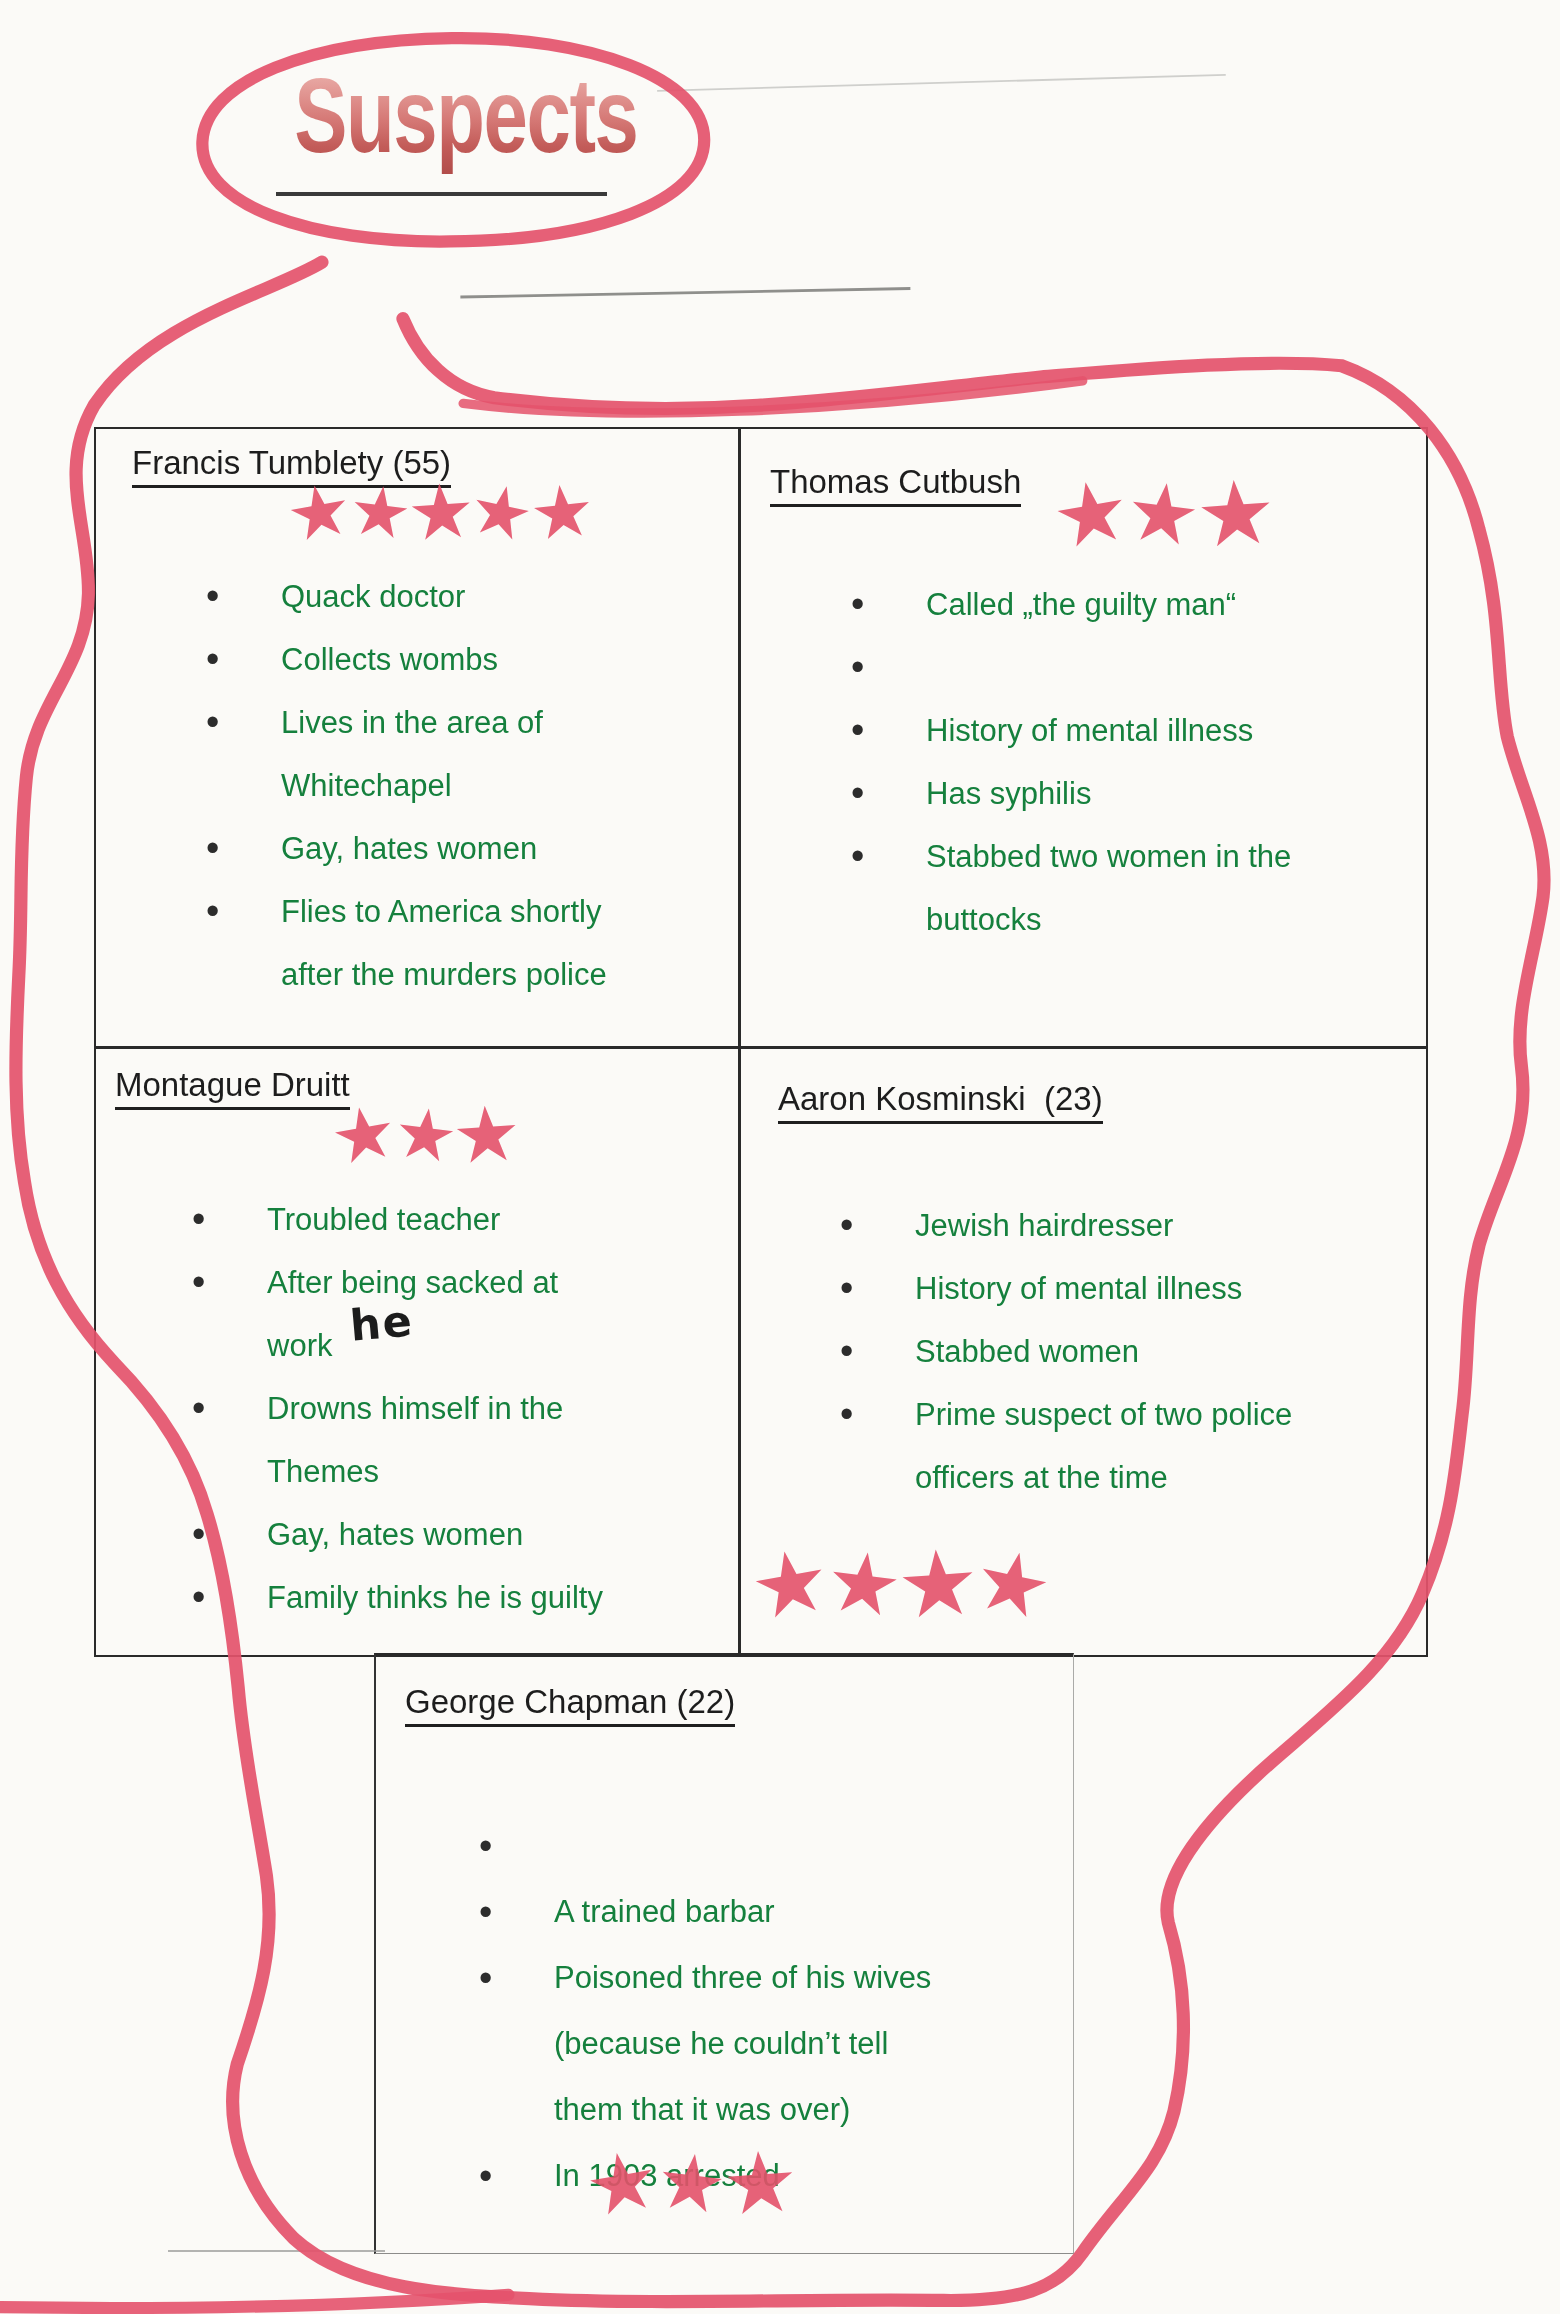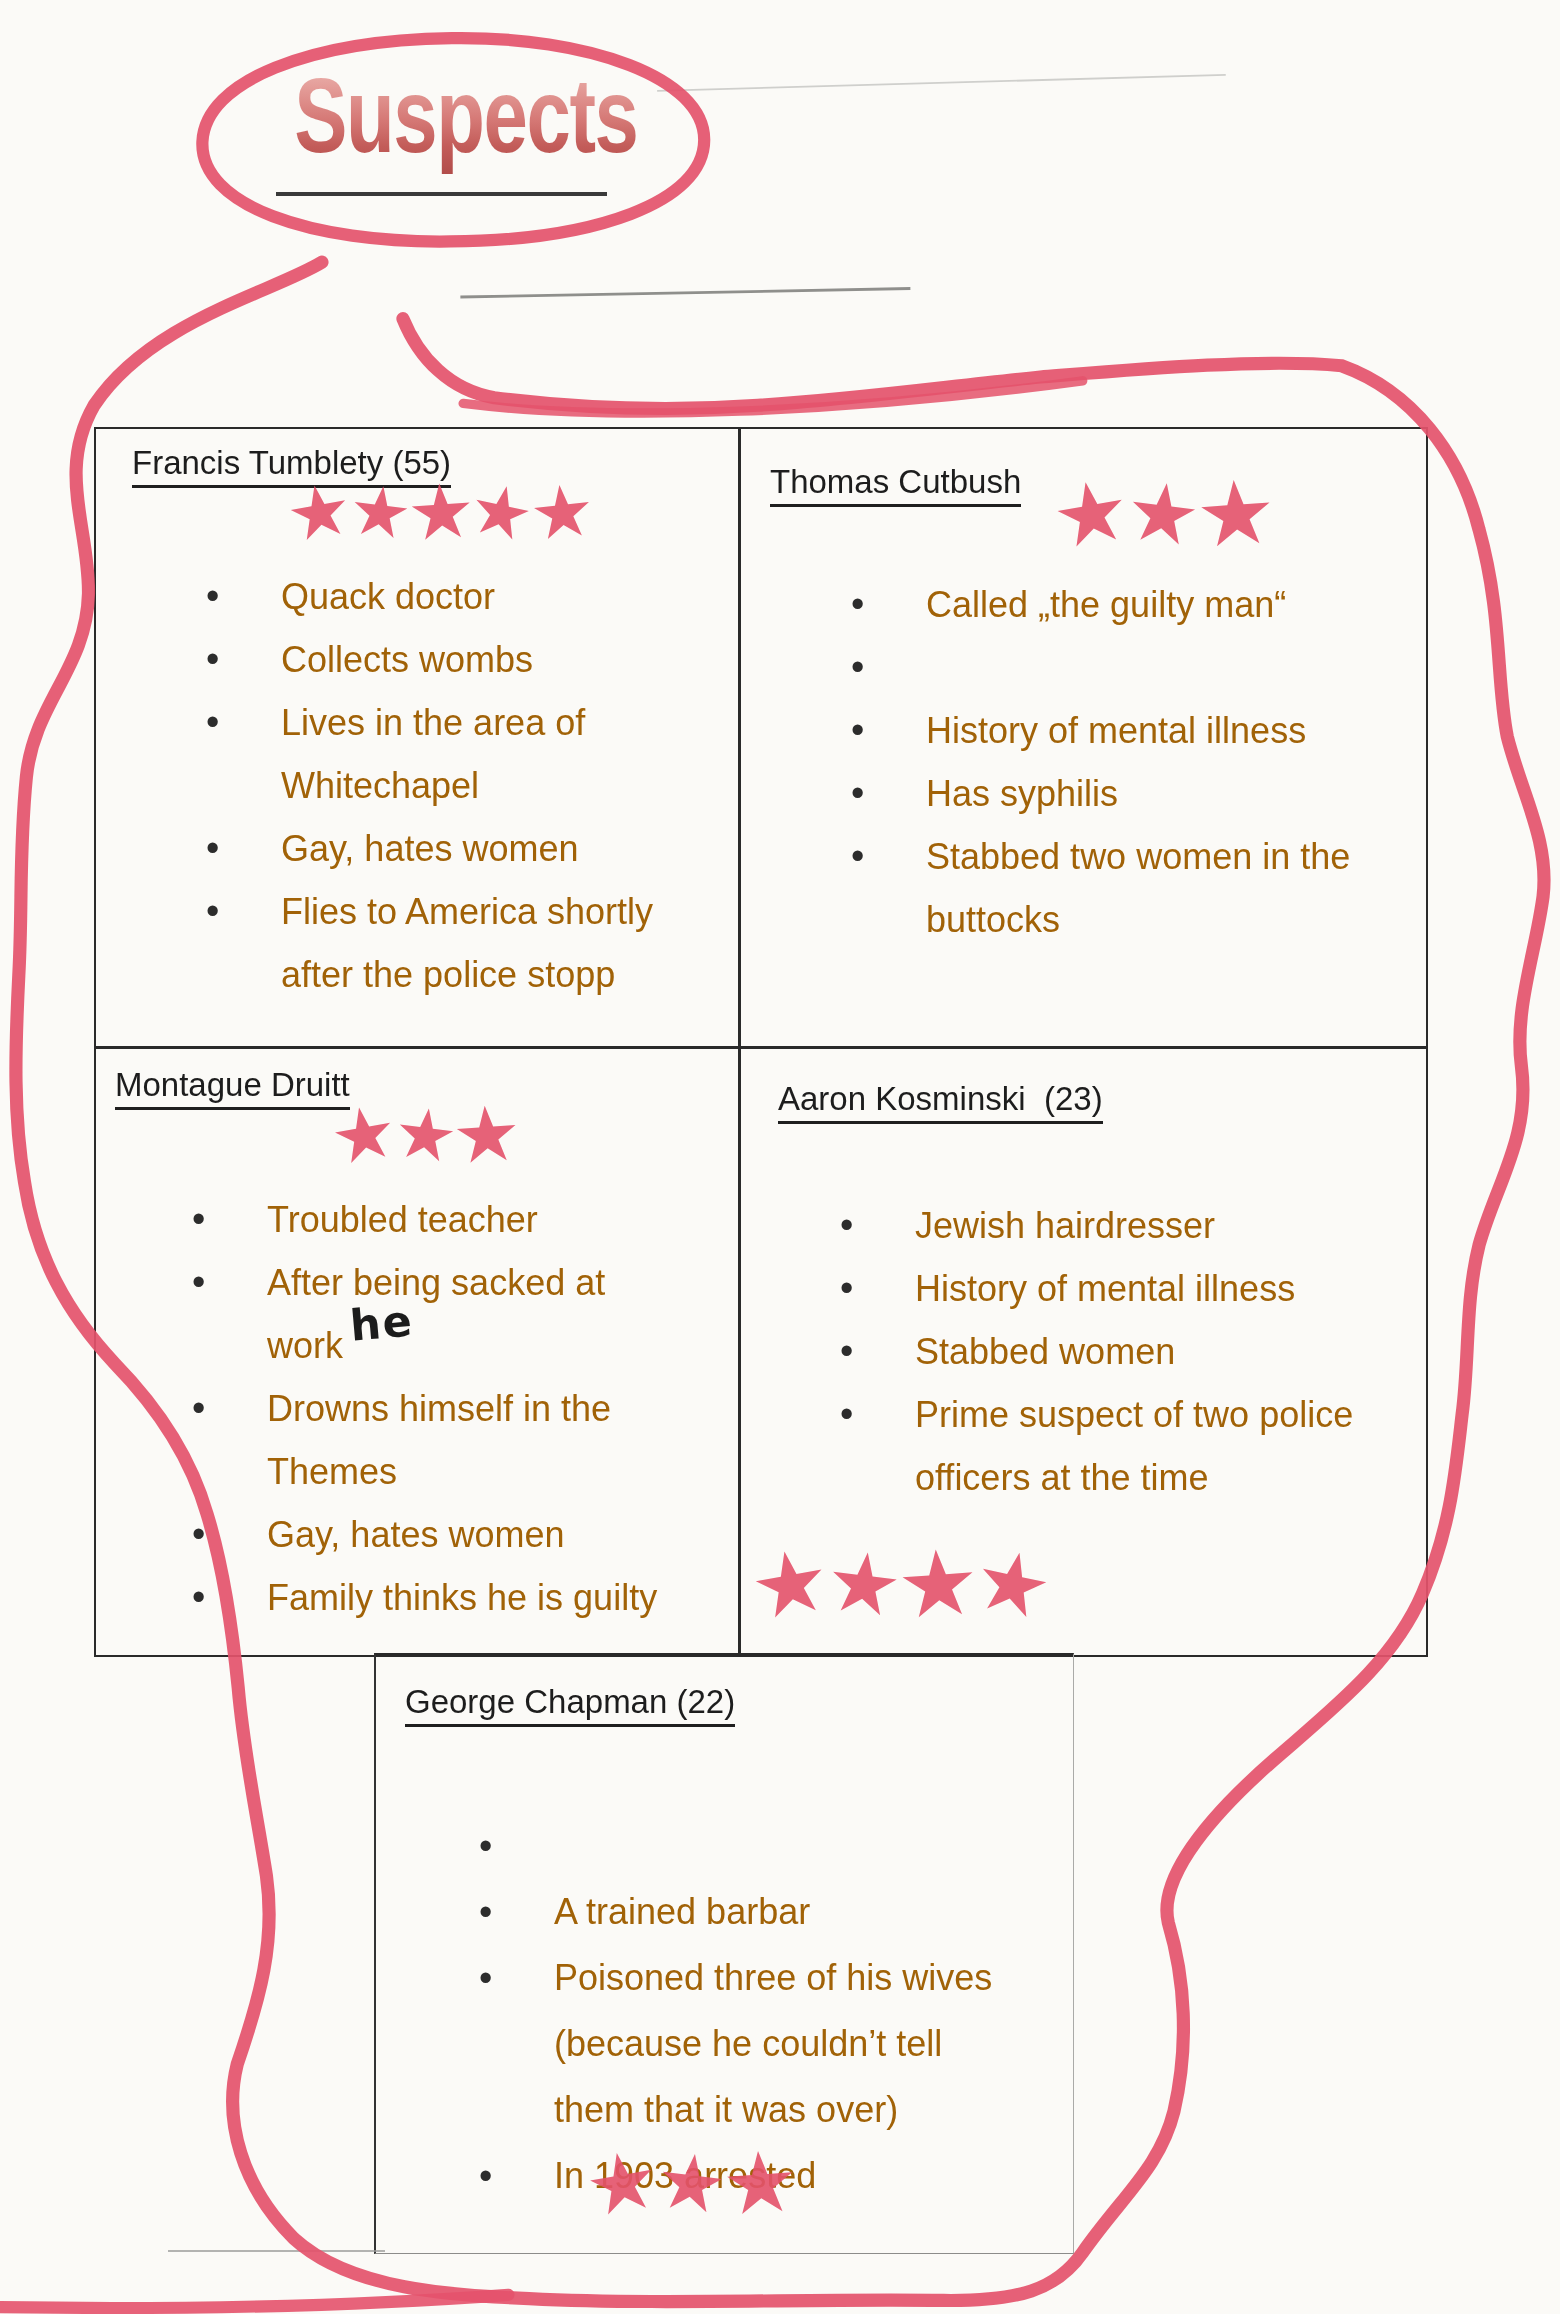--- a/index.html
+++ b/index.html
@@ -39,21 +39,21 @@
 
   
   .suspect-name{
     position:absolute;z-index:2;
     font-size:33px;color:#1d1d1d;white-space:pre;
     border-bottom:3.8px solid #1f1f1f;padding-bottom:2.8px;display:inline-block;
   }
   ul.bullet-list{position:absolute;z-index:2;list-style:none;margin:0;padding:0;}
   li.bullet{display:flex;align-items:flex-start;}
   li.bullet .dot{width:75px;padding-left:13px;font-size:38px;line-height:63px;color:#2c2c2c;flex:0 0 auto;}
-  li.bullet .txt{font-size:36px;line-height:63px;color:#a16207;white-space:pre-line;}
+  li.bullet .txt{font-size:31px;line-height:63px;color:#15803d;white-space:pre-line;}
   ul.lh70 li.bullet .dot{line-height:66px;}
   ul.lh70 li.bullet .txt{line-height:66px;}
 
   
   .star-rating{position:absolute;z-index:5;display:flex;}
   .star{display:inline-block;color:#e4526b;opacity:.9;margin-right:-3.8px;line-height:1;}
   .star:nth-child(1){transform:rotate(-10deg);}
   .star:nth-child(2){transform:rotate(7deg) scale(.96);}
   .star:nth-child(3){transform:rotate(-4deg) scale(1.05);}
   .star:nth-child(4){transform:rotate(12deg) scale(.97);}
@@ -111,21 +111,21 @@
         <span class="txt">Lives in the area of
 Whitechapel</span>
       </li>
       <li class="bullet">
         <span class="dot">•</span>
         <span class="txt">Gay, hates women</span>
       </li>
       <li class="bullet">
         <span class="dot">•</span>
         <span class="txt">Flies to America shortly
-after the police stopp</span>
+after the murders police</span>
       </li>
     </ul>
 
   <span class="suspect-name" style="left:770px;top:463px;">Thomas Cutbush</span>
   <div class="star-rating stars-cutbush">
       <span class="star">★</span>
       <span class="star">★</span>
       <span class="star">★</span>
     </div>
   <ul class="bullet-list" style="left:838px;top:573px;width:556px;">

